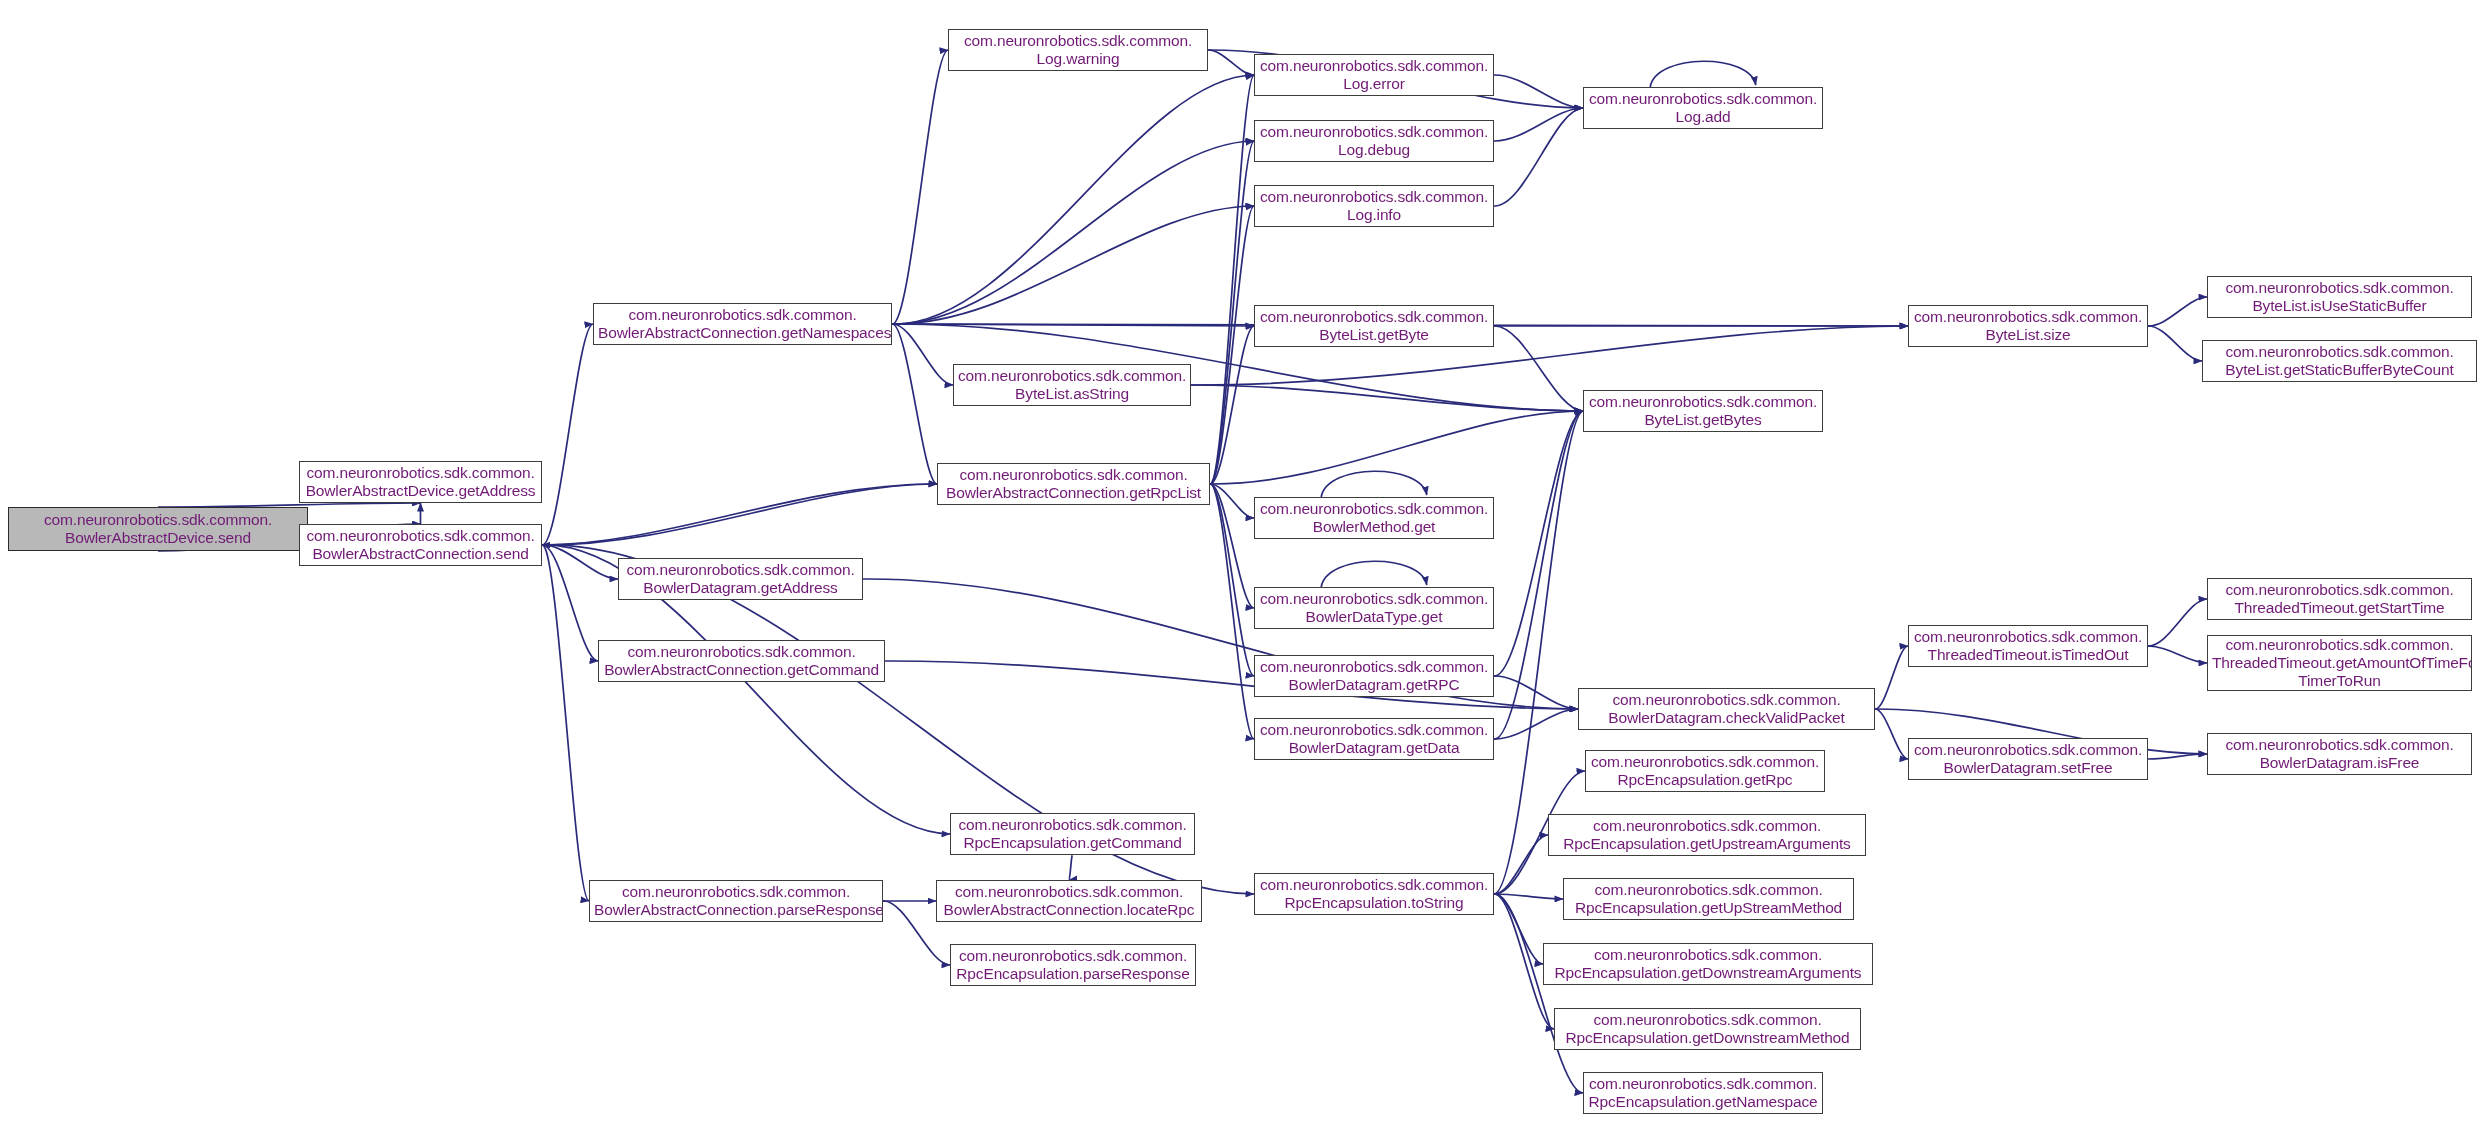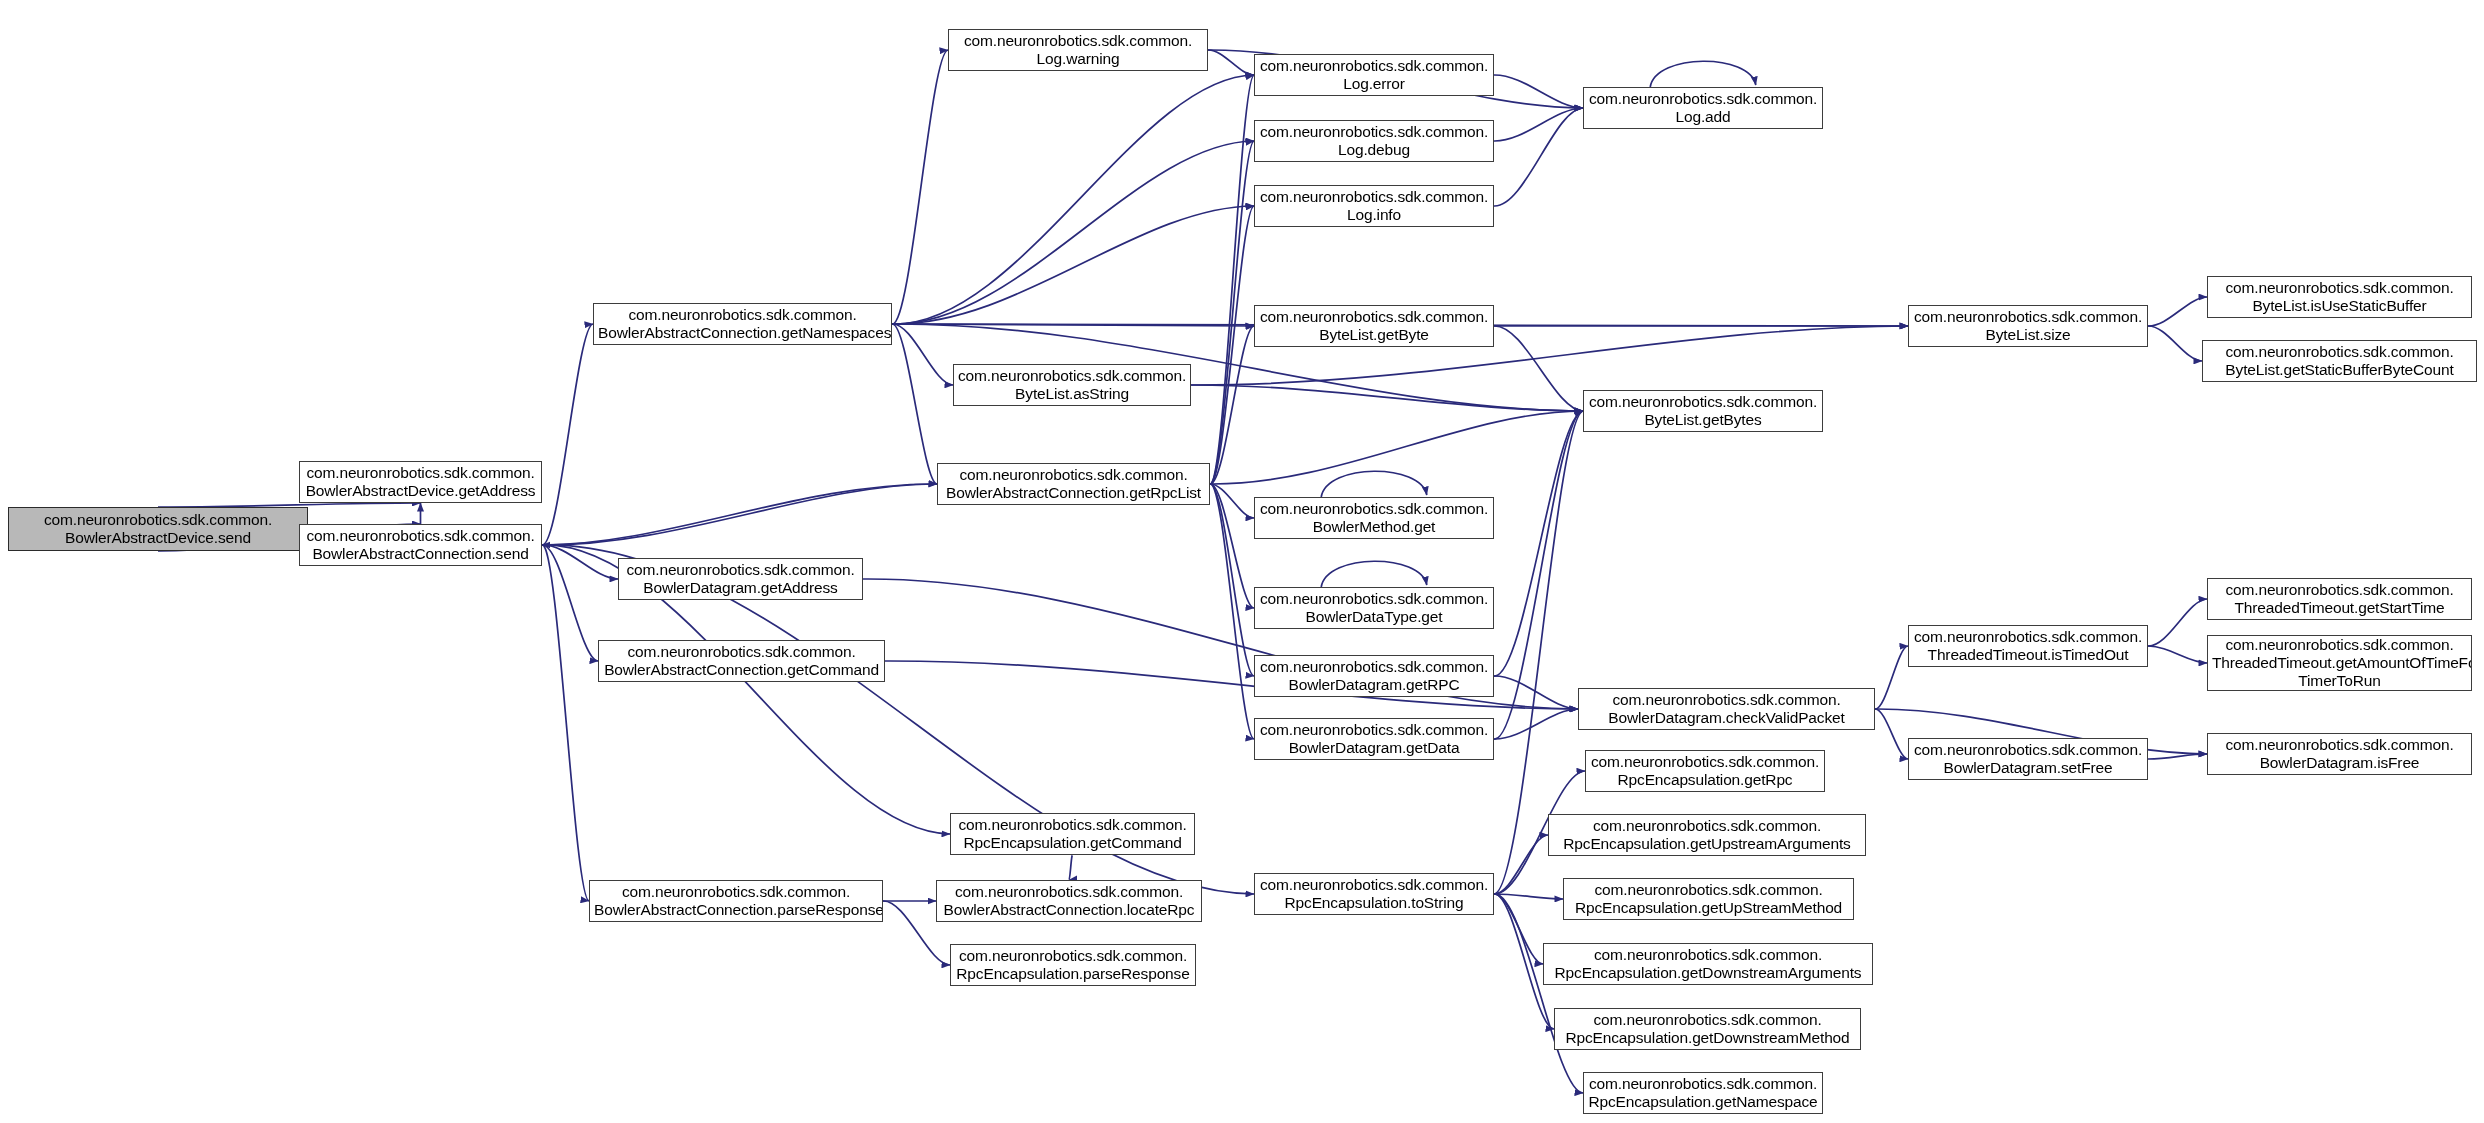--- a/index.html
+++ b/index.html
@@ -29,21 +29,21 @@
     left: 0;
     top: 0;
     width: 2484px;
     height: 1123px;
   }
   .node {
     position: absolute;
     box-sizing: border-box;
     border: 1.6px solid #3d3d3d;
     background: #ffffff;
-    color: #000000;
+    color: #701a75;
     display: flex;
     align-items: center;
     justify-content: center;
     text-align: center;
     line-height: 1.18;
     font-size: 15.5px;
     letter-spacing: -0.15px;
     padding: 1px 4px;
     white-space: pre-line;
     overflow: hidden;

